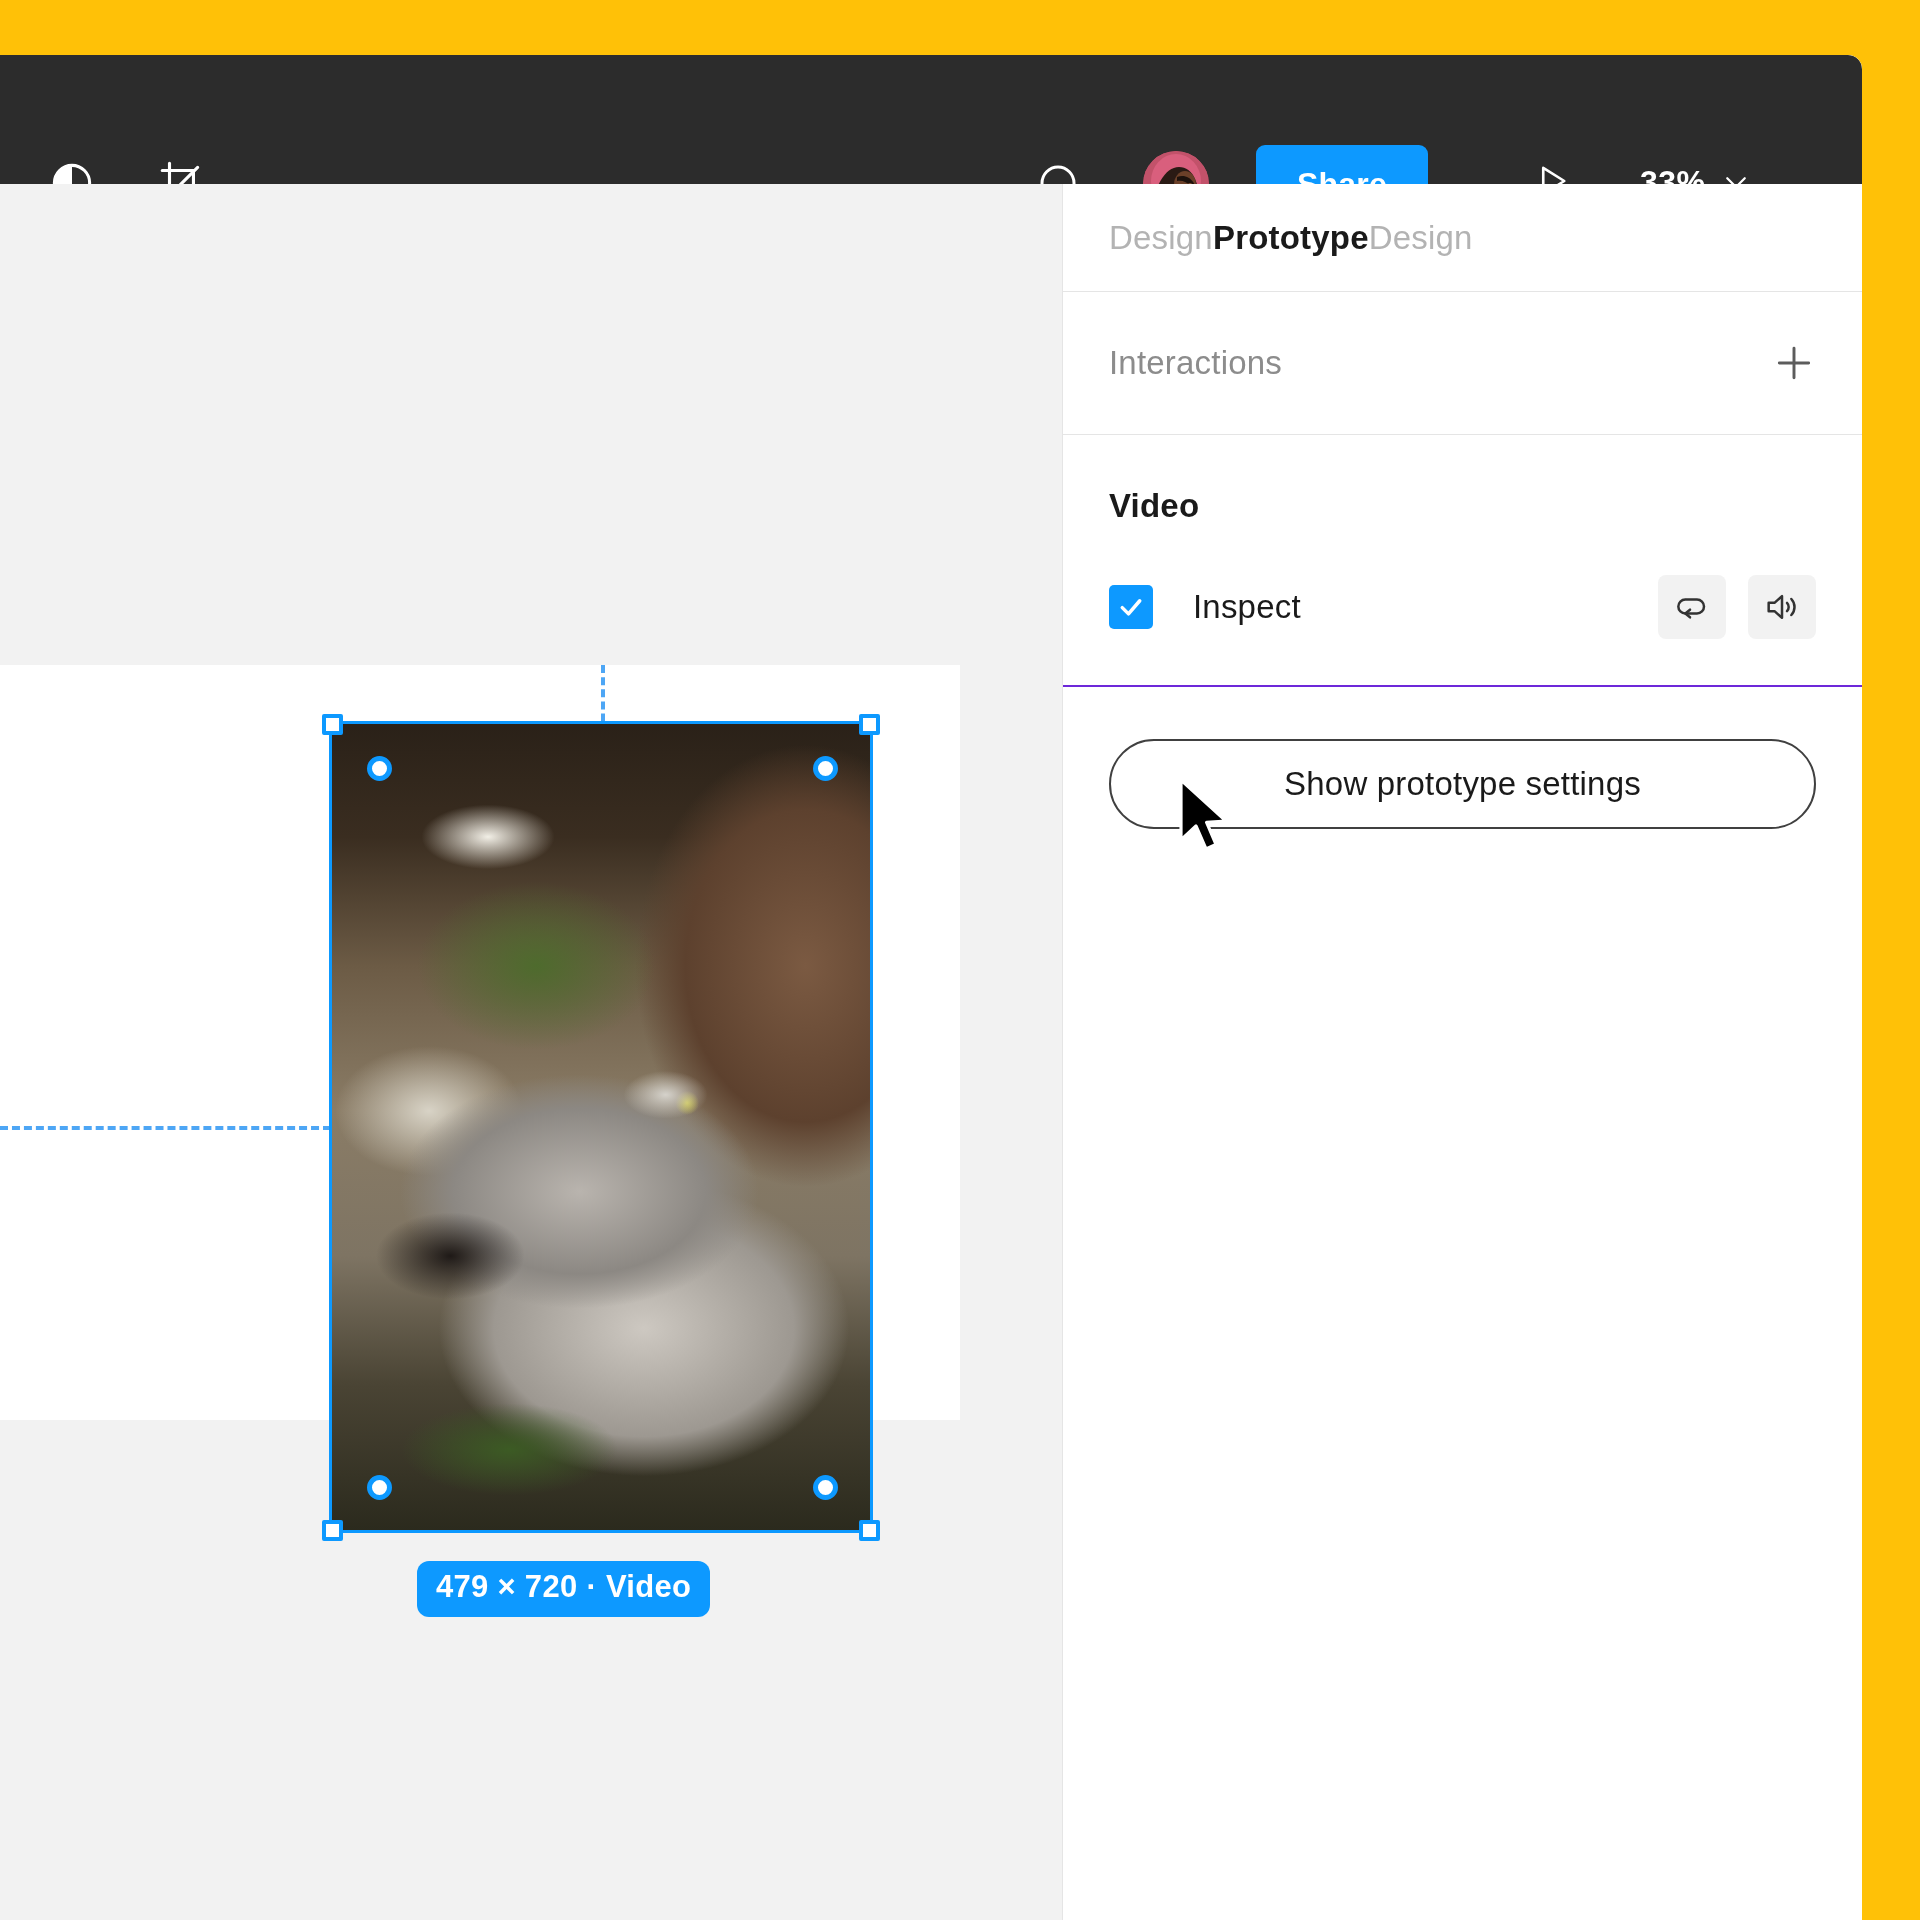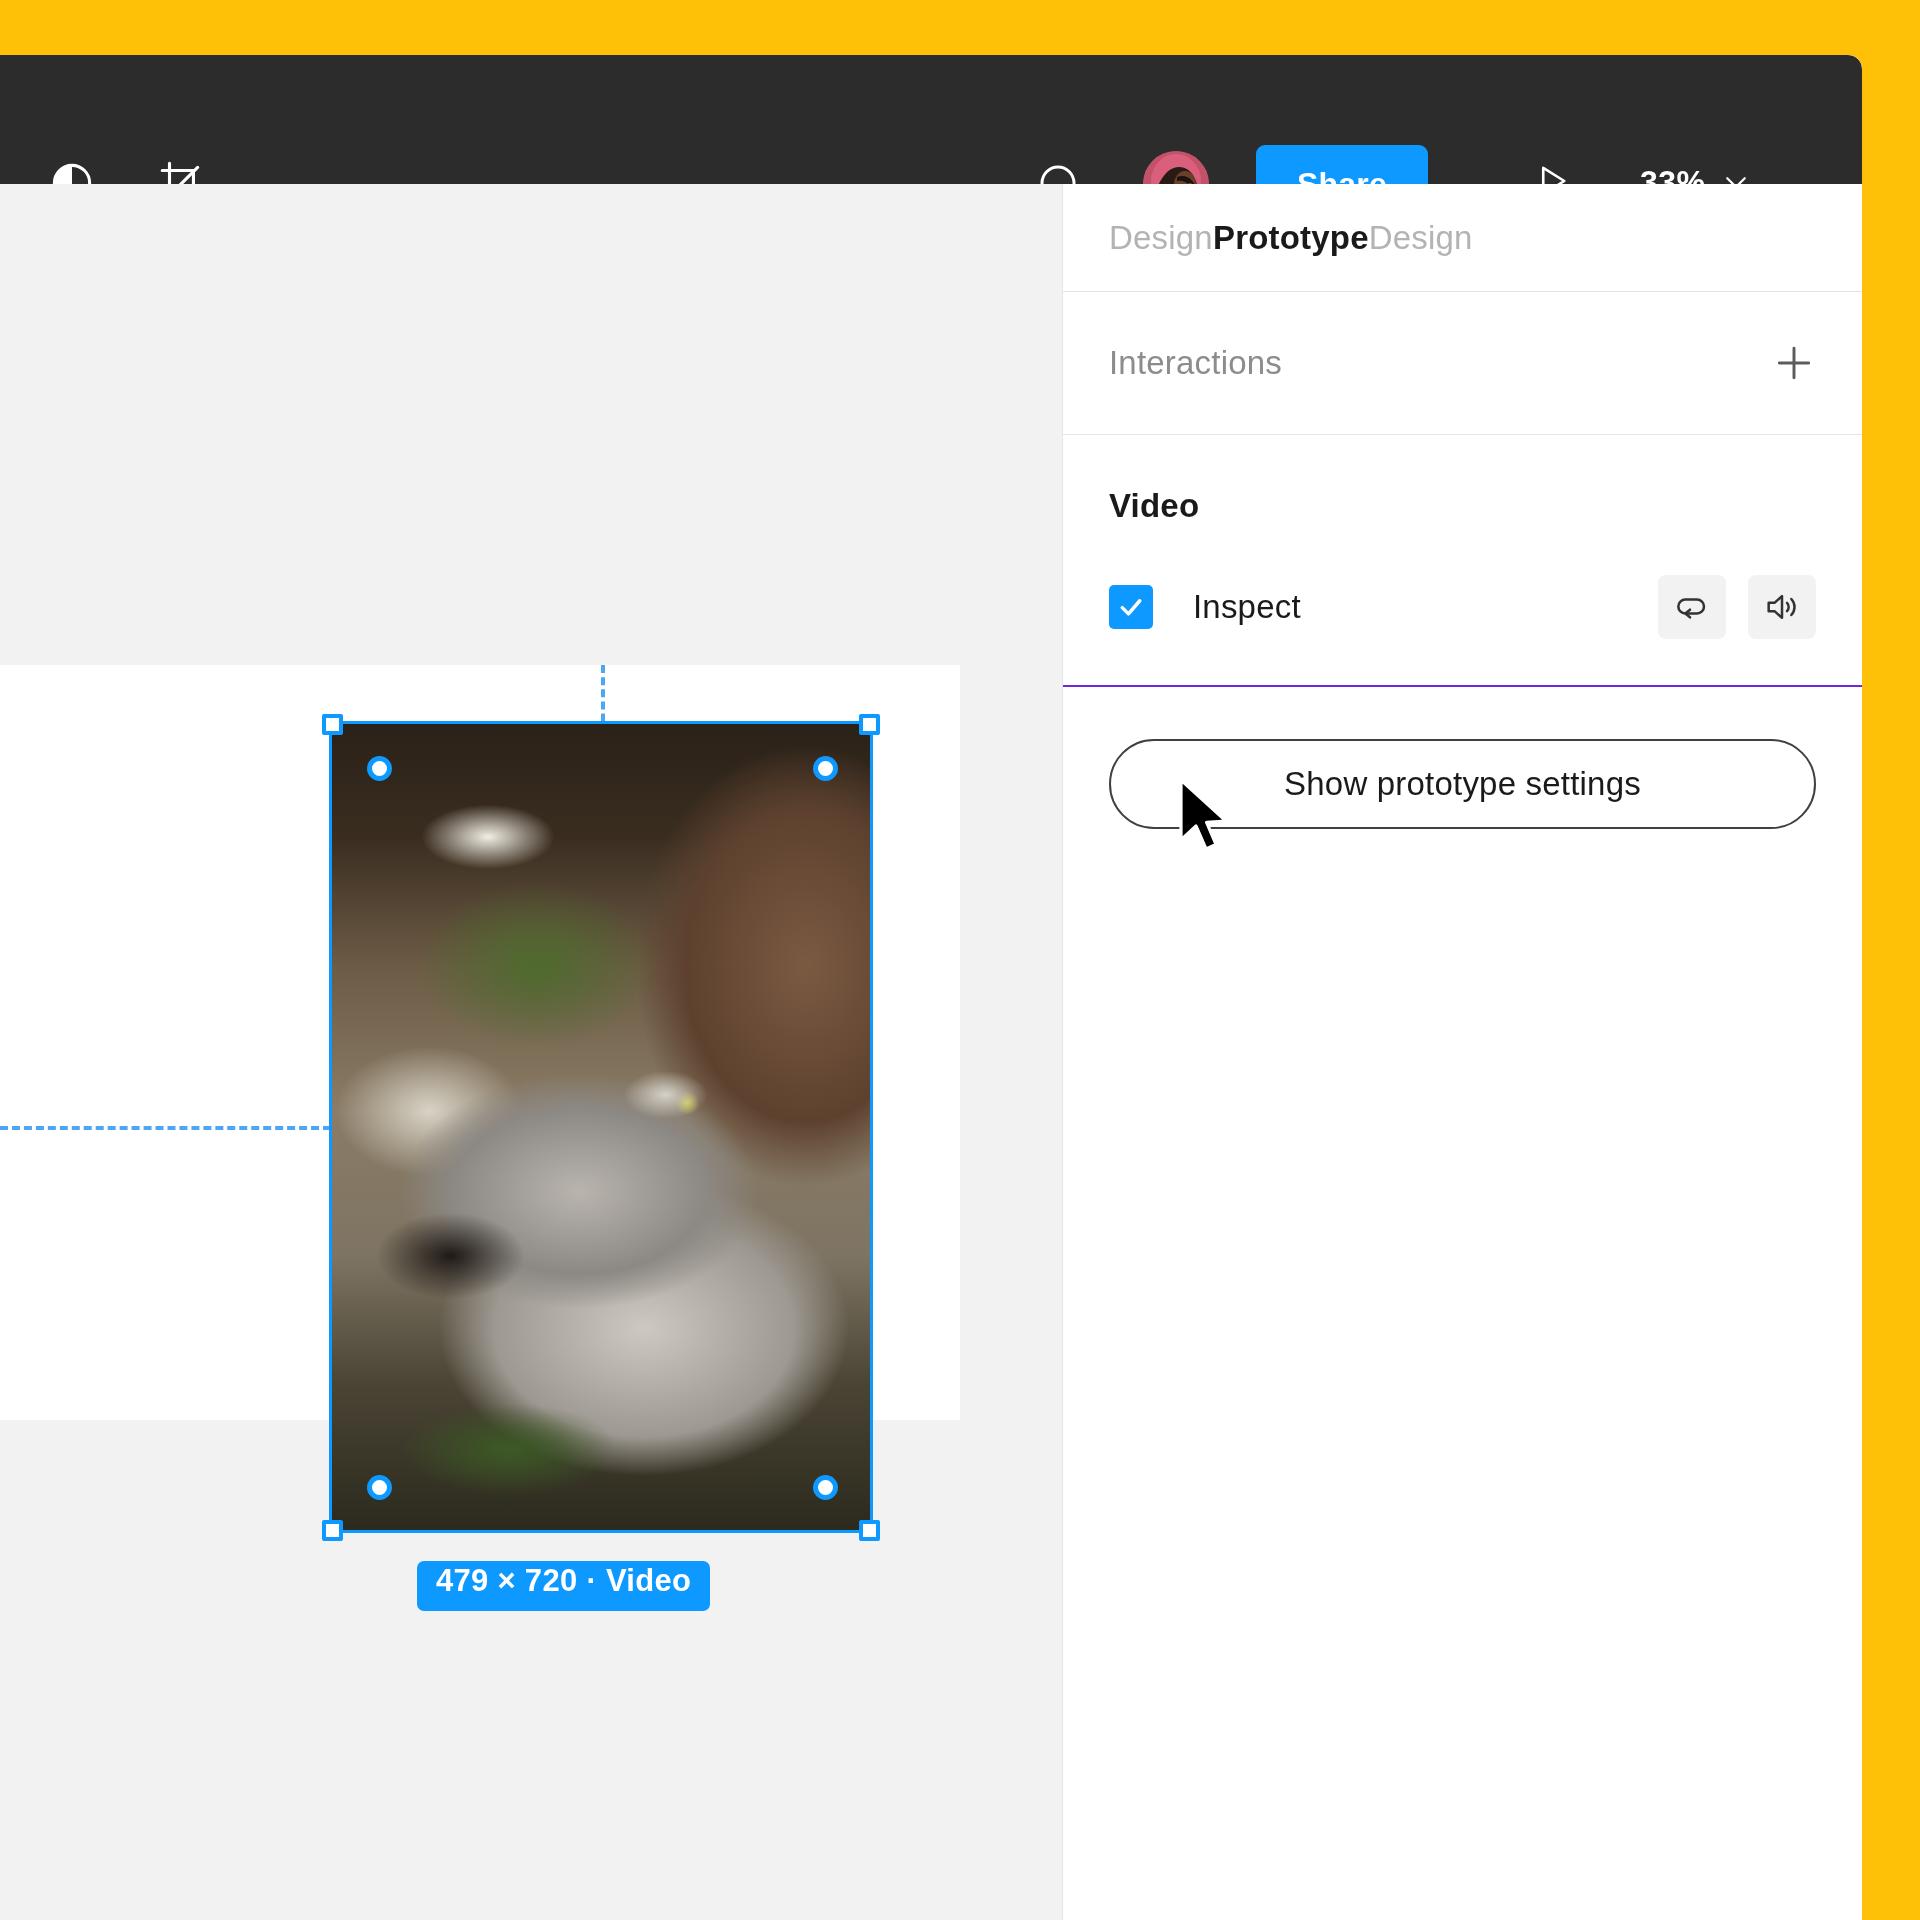--- a/index.html
+++ b/index.html
@@ -197,22 +197,22 @@
     border-radius: 50%;
     cursor: pointer;
   }
 
   .badge {
     position: absolute;
     background: #0D99FF;
     color: #ffffff;
     font-size: 31px;
     font-weight: bold;
-    padding: 2px 19px 12px;
-    border-radius: 7px;
+    padding: 8px 19px 12px;
+    border-radius: 12px;
     white-space: nowrap;
     letter-spacing: .3px;
   }
 
   
   .panel {
     position: absolute;
     left: 1062px;
     top: 129px;
     width: 800px;

